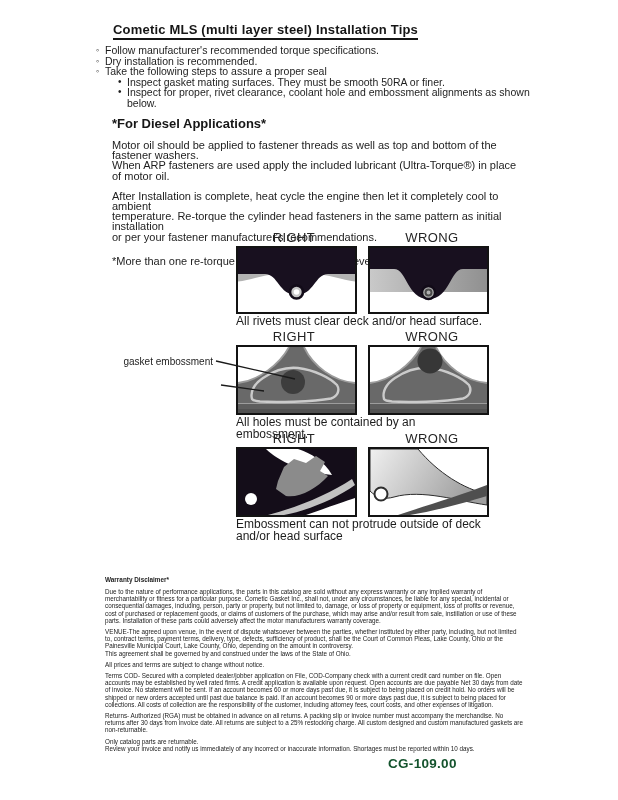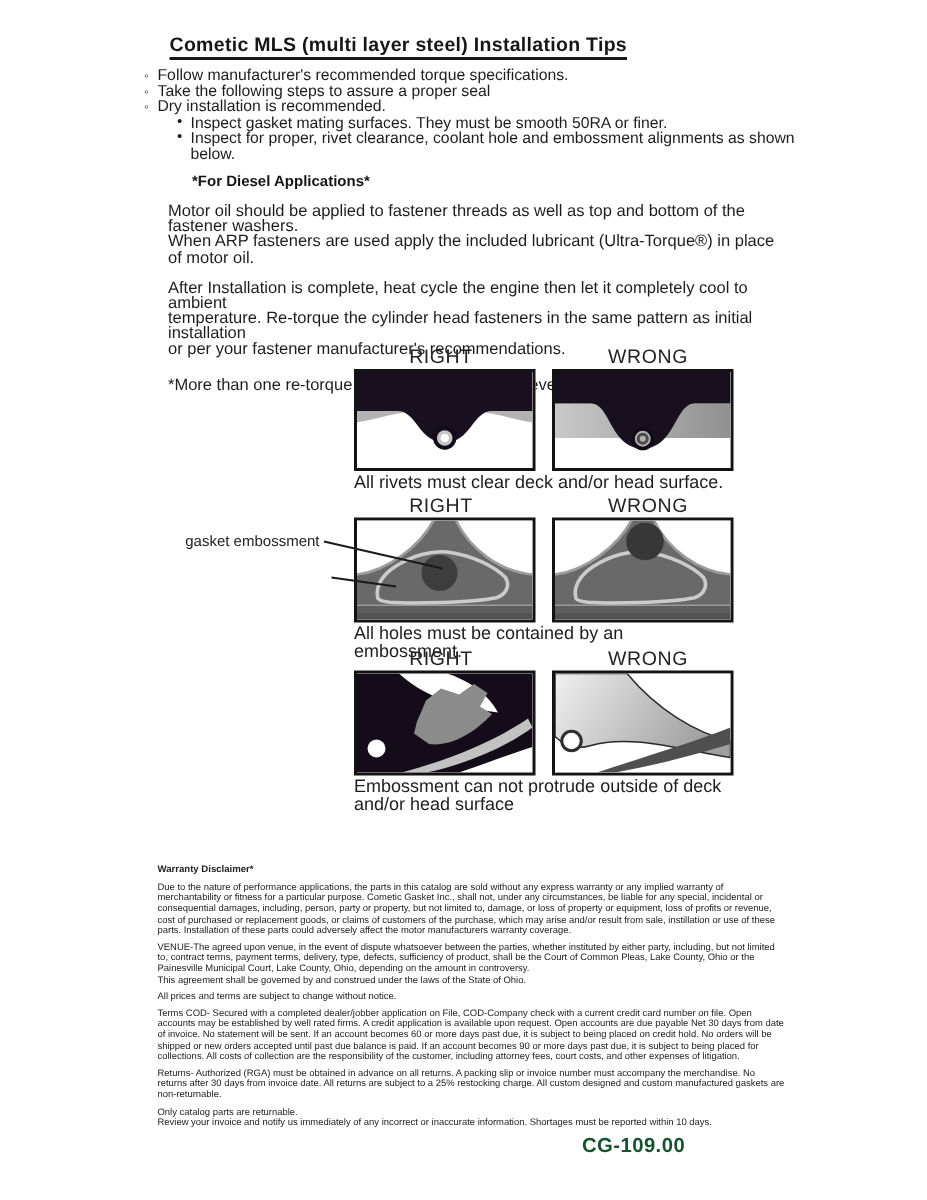--- a/index.html
+++ b/index.html
@@ -14,21 +14,21 @@
     border-bottom:2px solid #161616;padding-bottom:1px;display:inline-block;
   }
   
   .bullets{position:absolute;left:97px;top:45px;font-size:10.5px;line-height:10.6px;color:#1d1d1d;}
   .bullets .b{position:relative;padding-left:8px;}
   .bullets .b::before{content:"\25E6";position:absolute;left:-1px;top:0;font-size:9px;}
   .bullets .sub{position:relative;margin-left:21px;padding-left:9px;}
   .bullets .sub::before{content:"\2022";position:absolute;left:0;top:0;font-size:10px;}
   
   .diesel{position:absolute;left:112px;top:116px;width:410px;}
-  .diesel h2{margin:0 0 9px 16px;font-size:10px;font-weight:700;color:#161616;}
+  .diesel h2{margin:0 0 9px 0;font-size:13px;font-weight:700;color:#161616;}
   .diesel p{margin:0 0 10px 0;font-size:11px;line-height:10.2px;white-space:pre-line;color:#1d1d1d;}
   .diesel p.gap{margin-bottom:14px;}
   .diesel p:last-child{margin-bottom:0;}
   
   .dg{position:absolute;left:236px;width:254px;}
   .dg .lr{display:flex;gap:22px;margin-bottom:1px;}
   .dg .lr span{width:121px;text-align:center;font-size:13px;letter-spacing:.4px;color:#242424;}
   .dg .pr{display:flex;gap:11px;}
   .panel{box-sizing:border-box;width:121px;border:2px solid #131313;background:#fff;}
   .panel svg{display:block;}
@@ -49,22 +49,22 @@
 </style>
 </head>
 <body>
 
 <div class="page">
 
   <h1 class="title">Cometic MLS (multi layer steel) Installation Tips</h1>
 
   <div class="bullets">
     <div class="b"><span>Follow manufacturer's recommended torque specifications.</span></div>
+    <div class="b"><span>Dry installation is recommended.</span></div>
     <div class="b"><span>Take the following steps to assure a proper seal</span></div>
-    <div class="b"><span>Dry installation is recommended.</span></div>
     <div class="sub"><span>Inspect gasket mating surfaces.  They must be smooth 50RA or finer.</span></div>
     <div class="sub"><span>Inspect for proper, rivet clearance, coolant hole and embossment alignments as shown below.</span></div>
   </div>
 
   <div class="diesel">
     <h2>*For Diesel Applications*</h2>
     <p>Motor oil should be applied to fastener threads as well as top and bottom of the fastener washers.
 When ARP fasteners are used apply the included lubricant (Ultra-Torque®) in place of motor oil.</p>
     <p class="gap">After Installation is complete, heat cycle the engine then let it completely cool to ambient
 temperature. Re-torque the cylinder head fasteners in the same pattern as initial installation

